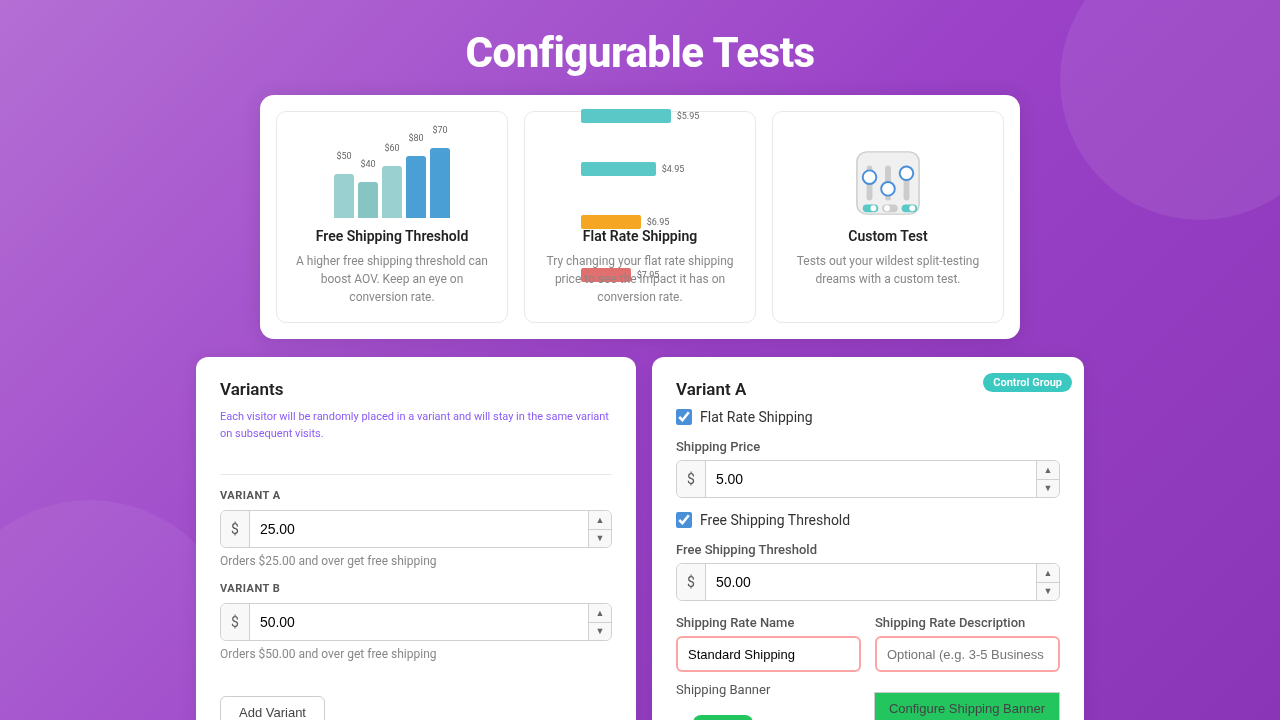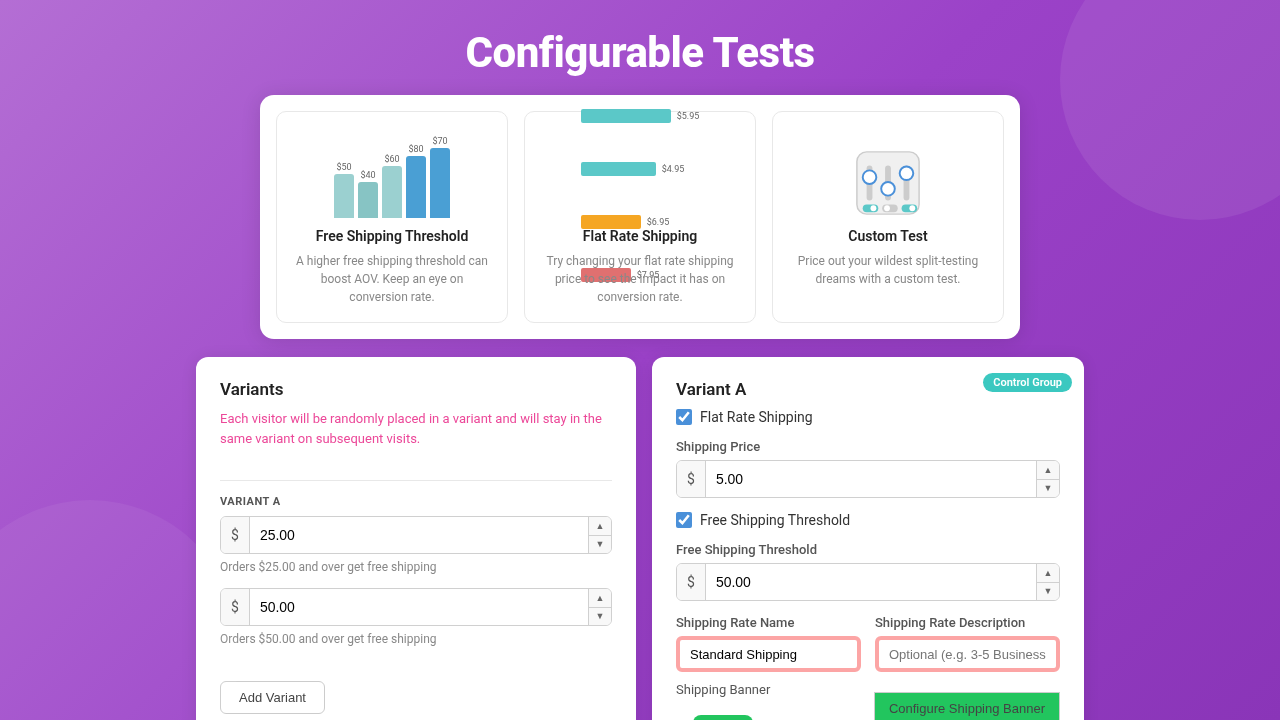--- a/index.html
+++ b/index.html
@@ -79,21 +79,21 @@
       display: flex;
       align-items: flex-end;
       gap: 4px;
       height: 80px;
       position: relative;
     }
     .bar-group {
       display: flex;
       flex-direction: column;
       align-items: center;
-      gap: 2px;
+      gap: 13px;
     }
     .bar-label {
       font-size: 9px;
       color: #666;
       white-space: nowrap;
     }
     .bar {
       width: 20px;
       border-radius: 3px 3px 0 0;
     }
@@ -171,22 +171,22 @@
     }
 
     .panel-title {
       font-size: 17px;
       font-weight: 600;
       color: #222;
       margin-bottom: 10px;
     }
 
     .panel-desc {
-      font-size: 13px;
-      color: #ec4899;
+      font-size: 11px;
+      color: #8b5cf6;
       line-height: 1.5;
       margin-bottom: 32px;
     }
 
     .divider {
       border: none;
       border-top: 1px solid #e8e8e8;
       margin: 14px 0;
     }
 
@@ -310,21 +310,21 @@
       gap: 14px;
       margin-bottom: 10px;
     }
     .two-col .field-group {
       flex: 1;
       margin-bottom: 0;
     }
 
     .text-input {
       width: 100%;
-      border: 4px solid #fca5a5;
+      border: 2px solid #fca5a5;
       border-radius: 6px;
       padding: 8px 10px;
       font-size: 13px;
       outline: none;
       height: 36px;
     }
 
     .shipping-banner-row {
       display: flex;
       align-items: center;
@@ -438,21 +438,21 @@
           <rect x="10" y="58" width="16" height="8" rx="4" fill="#5bc8c8"></rect>
           <rect x="30" y="58" width="16" height="8" rx="4" fill="#ccc"></rect>
           <rect x="50" y="58" width="16" height="8" rx="4" fill="#5bc8c8"></rect>
           <circle cx="21" cy="62" r="3" fill="white"></circle>
           <circle cx="35" cy="62" r="3" fill="white"></circle>
           <circle cx="61" cy="62" r="3" fill="white"></circle>
         </svg>
       </div>
     </div>
     <div class="card-title">Custom Test</div>
-    <div class="card-desc">Price out your wildest split-testing dreams with a custom test.</div>
+    <div class="card-desc">Tests out your wildest split-testing dreams with a custom test.</div>
   </div>
 
 </div>
 
 <div class="bottom-section">
 
   <div class="panel variants-panel">
     <div class="panel-title">Variants</div>
     <div class="panel-desc">Each visitor will be randomly placed in a variant and will stay in the same variant on subsequent visits.</div>
     <hr class="divider">
@@ -463,20 +463,21 @@
       <span class="number-input-prefix">$</span>
       <input type="text" class="number-input-field" value="25.00" style="">
       <div class="number-input-arrows">
         <button class="arrow-btn">▲</button>
         <button class="arrow-btn">▼</button>
       </div>
     </div>
     <div class="helper-text">Orders $25.00 and over get free shipping</div>
 
     
+    <div class="variant-label">VARIANT B</div>
     <div class="number-input-row">
       <span class="number-input-prefix">$</span>
       <input type="text" class="number-input-field" value="50.00" style="">
       <div class="number-input-arrows">
         <button class="arrow-btn">▲</button>
         <button class="arrow-btn">▼</button>
       </div>
     </div>
     <div class="helper-text">Orders $50.00 and over get free shipping</div>
 

